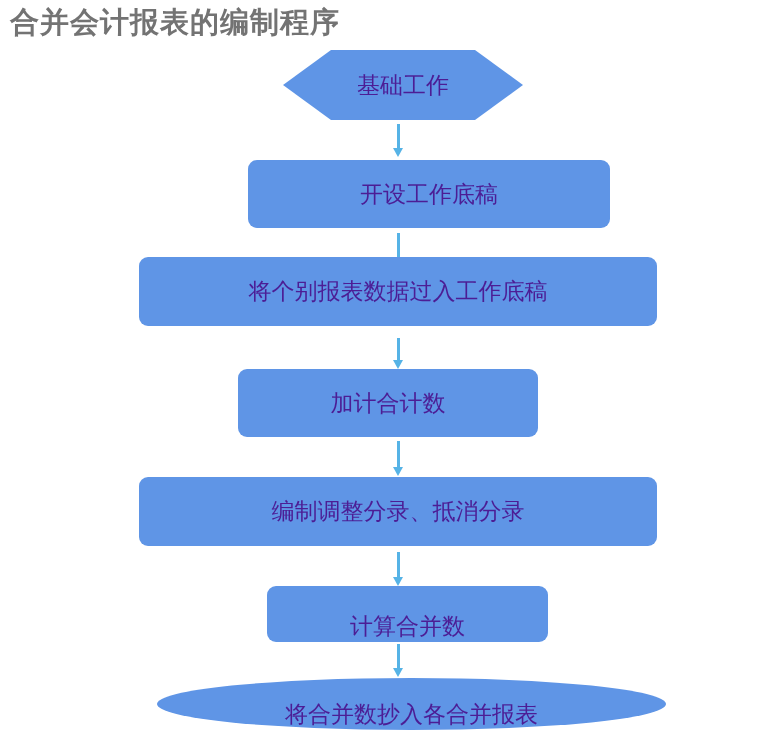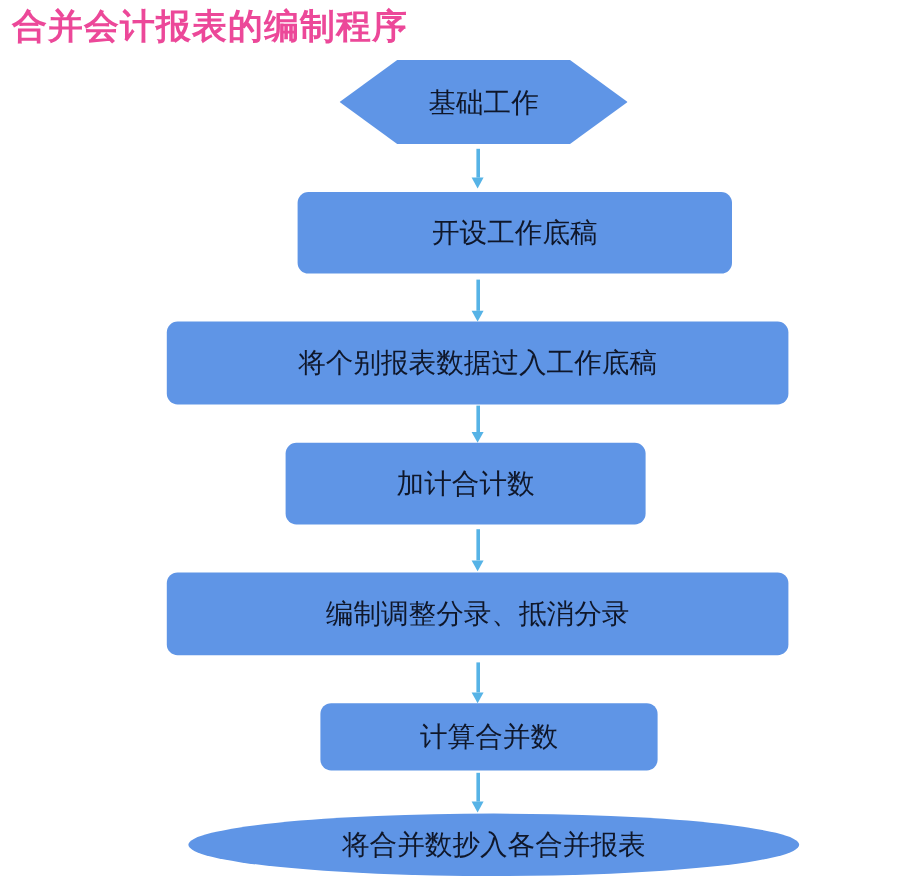--- a/index.html
+++ b/index.html
@@ -1,26 +1,26 @@
 <!DOCTYPE html>
 <html><head>
 <meta charset="utf-8">
 <style>
   html, body { margin:0; padding:0; background:#ffffff; }
   body { width:762px; height:747px; position:relative; overflow:hidden;
          font-family:"DejaVu Serif","Liberation Serif",serif; }
   .title { position:absolute; left:10px; top:2px; font-family:"DejaVu Sans","Liberation Sans",sans-serif;
-           font-weight:bold; font-size:29px; color:#ec4899; letter-spacing:1px; line-height:40px; white-space:nowrap; }
+           font-weight:bold; font-size:29px; color:#737373; letter-spacing:1px; line-height:40px; white-space:nowrap; }
   .node { position:absolute; background:#5f95e6; display:flex; align-items:center; justify-content:center;
-          color:#0f172a; font-size:23px; white-space:nowrap; }
+          color:#4c1d95; font-size:23px; white-space:nowrap; }
   .rect { border-radius:9px; }
   .hex { background:transparent; }
   .hex svg { position:absolute; left:0; top:0; }
   .hex span { position:relative; }
-  .ellipse { border-radius:50%; }
+  .ellipse { border-radius:50%;align-items:flex-end; }
   .arrow { position:absolute; width:0; }
   .arrow .shaft { position:absolute; left:-1.5px; top:0; width:3px; background:#56b3e6; }
   .arrow .head { position:absolute; left:-5px; width:0; height:0; border-left:5px solid transparent;
                  border-right:5px solid transparent; border-top:9px solid #56b3e6; }
 </style>
 </head>
 <body>
 
 <div class="title">合并会计报表的编制程序</div>
 
@@ -38,21 +38,21 @@
 
 <div class="node rect" style="left:248px; top:160px; width:362px; height:68px;">
   <span>开设工作底稿</span>
 </div>
 
 <div class="arrow" style="left:398px; top:233px;">
   <div class="shaft" style="height:26px;"></div>
     <div class="head" style="top:26px;"></div>
 </div>
 
-<div class="node rect" style="left:139px; top:268px; width:518px; height:69px;">
+<div class="node rect" style="left:139px; top:257px; width:518px; height:69px;">
   <span>将个别报表数据过入工作底稿</span>
 </div>
 
 <div class="arrow" style="left:398px; top:338px;">
   <div class="shaft" style="height:22px;"></div>
     <div class="head" style="top:22px;"></div>
 </div>
 
 <div class="node rect" style="left:238px; top:369px; width:300px; height:68px;">
   <span>加计合计数</span>
@@ -65,21 +65,21 @@
 
 <div class="node rect" style="left:139px; top:477px; width:518px; height:69px;">
   <span>编制调整分录、抵消分录</span>
 </div>
 
 <div class="arrow" style="left:398px; top:552px;">
   <div class="shaft" style="height:25px;"></div>
     <div class="head" style="top:25px;"></div>
 </div>
 
-<div class="node rect" style="left:267px; top:586px; width:281px; height:56px;">
+<div class="node rect" style="left:267px; top:586px; width:281px; height:56px;align-items:flex-end;">
   <span>计算合并数</span>
 </div>
 
 <div class="arrow" style="left:398px; top:644px;">
   <div class="shaft" style="height:24px;"></div>
     <div class="head" style="top:24px;"></div>
 </div>
 
 <div class="node ellipse" style="left:157px; top:678px; width:509px; height:52px;">
   <span>将合并数抄入各合并报表</span>

